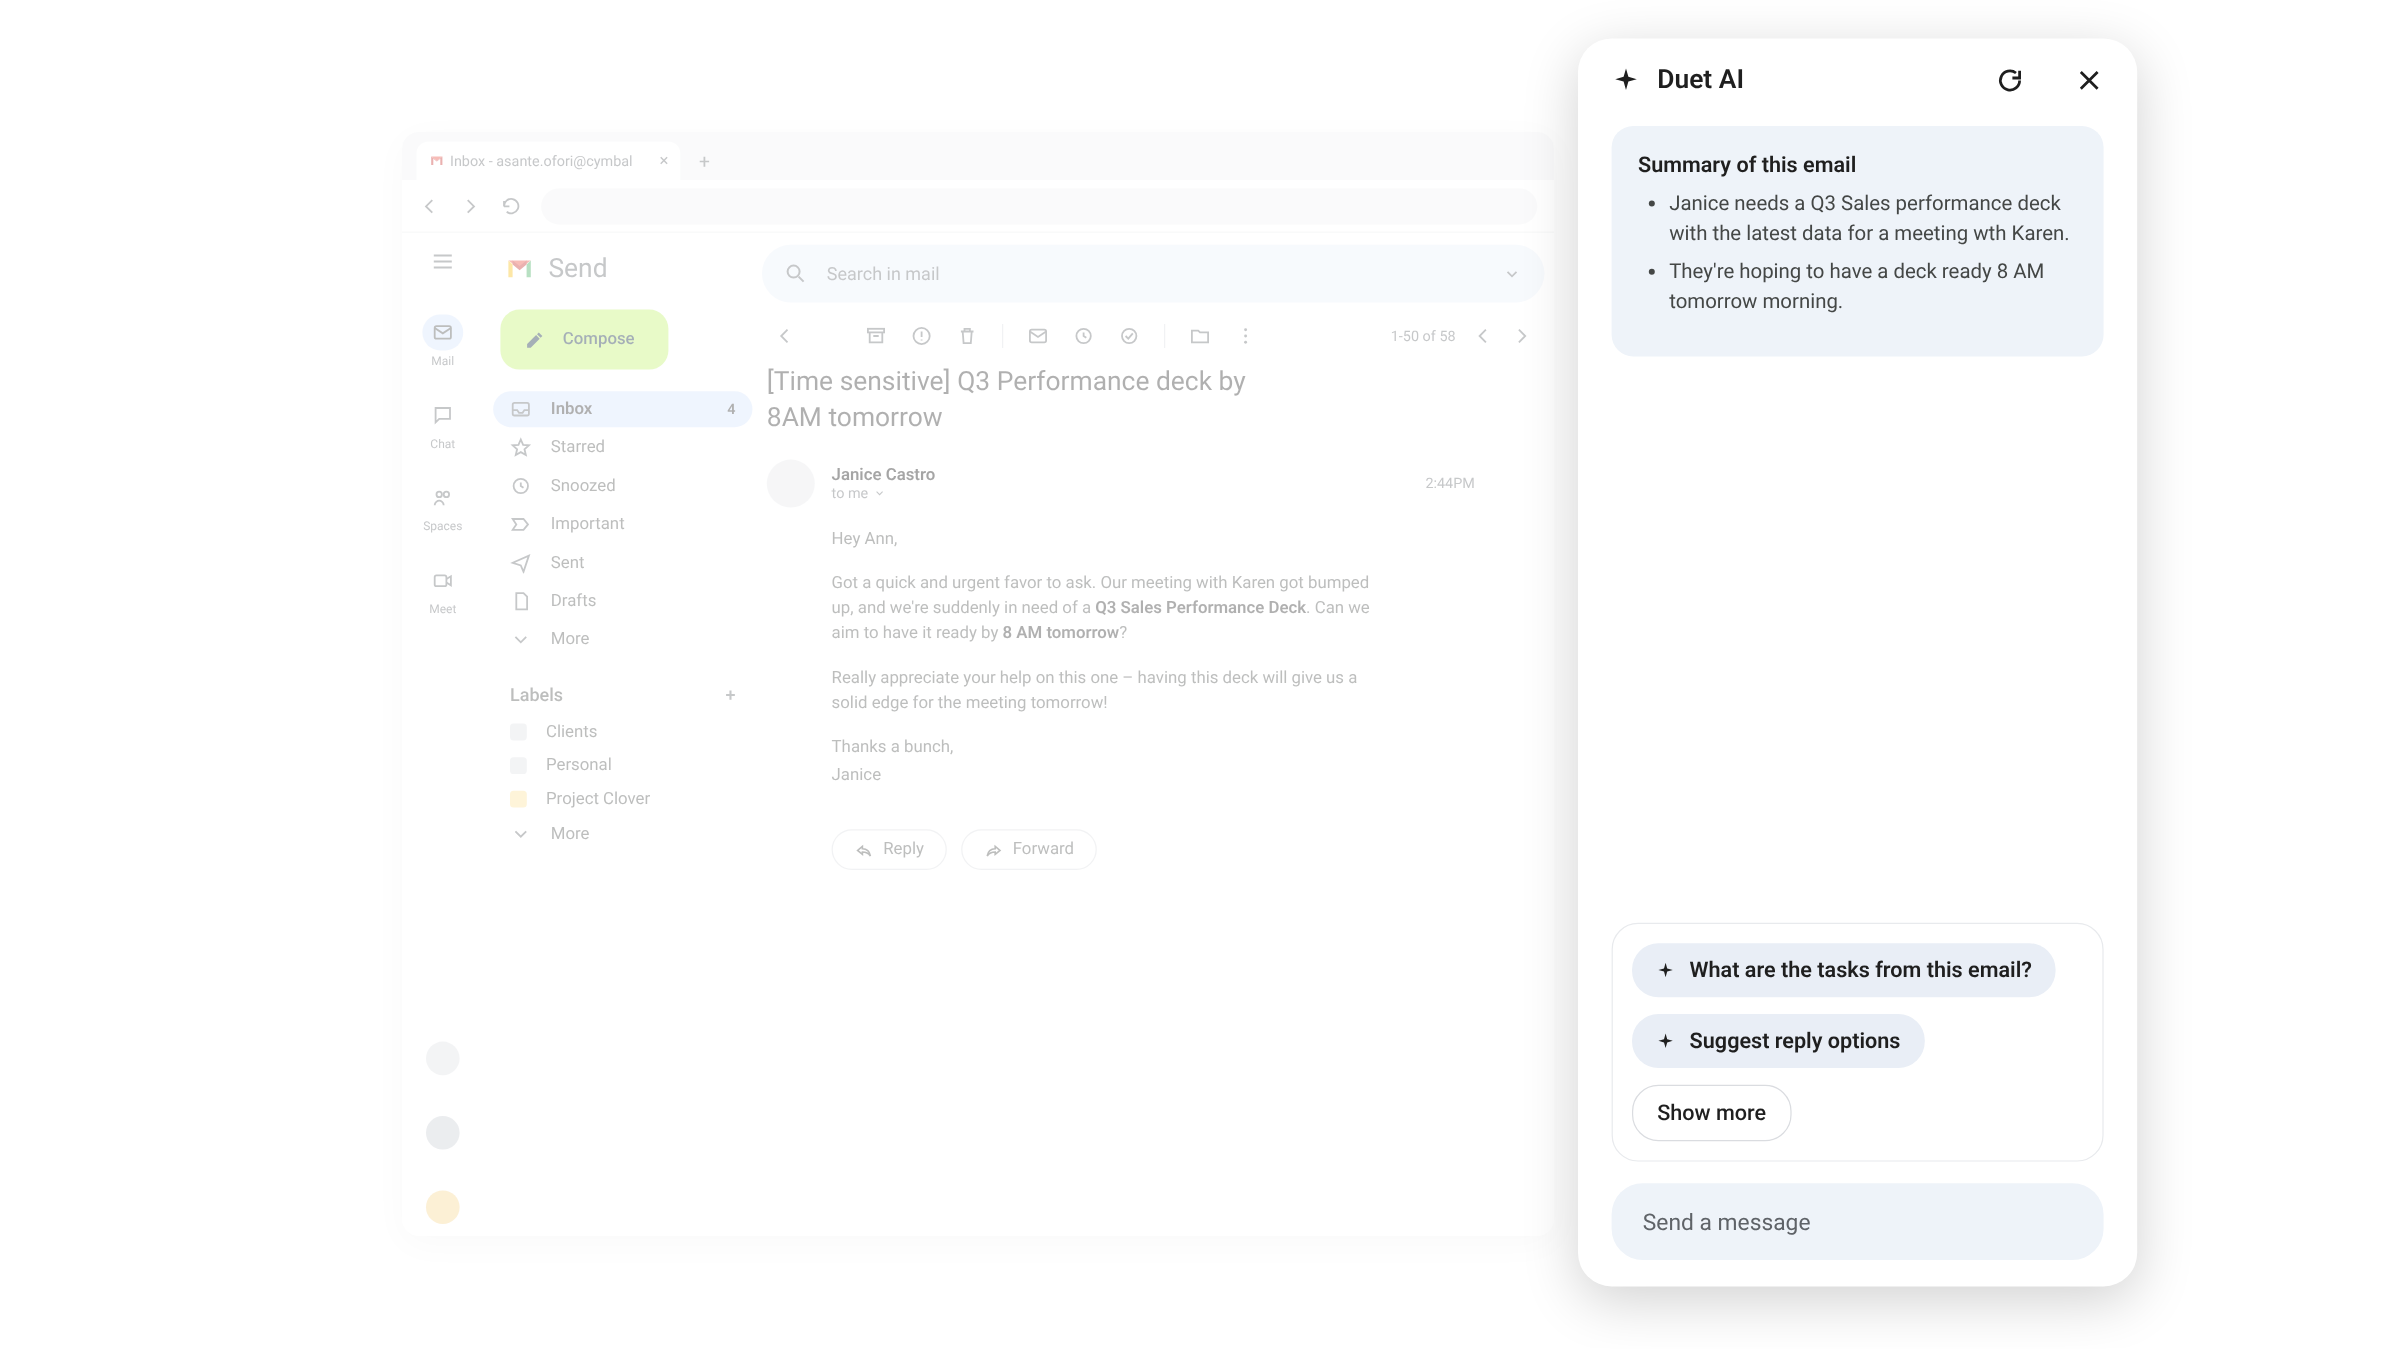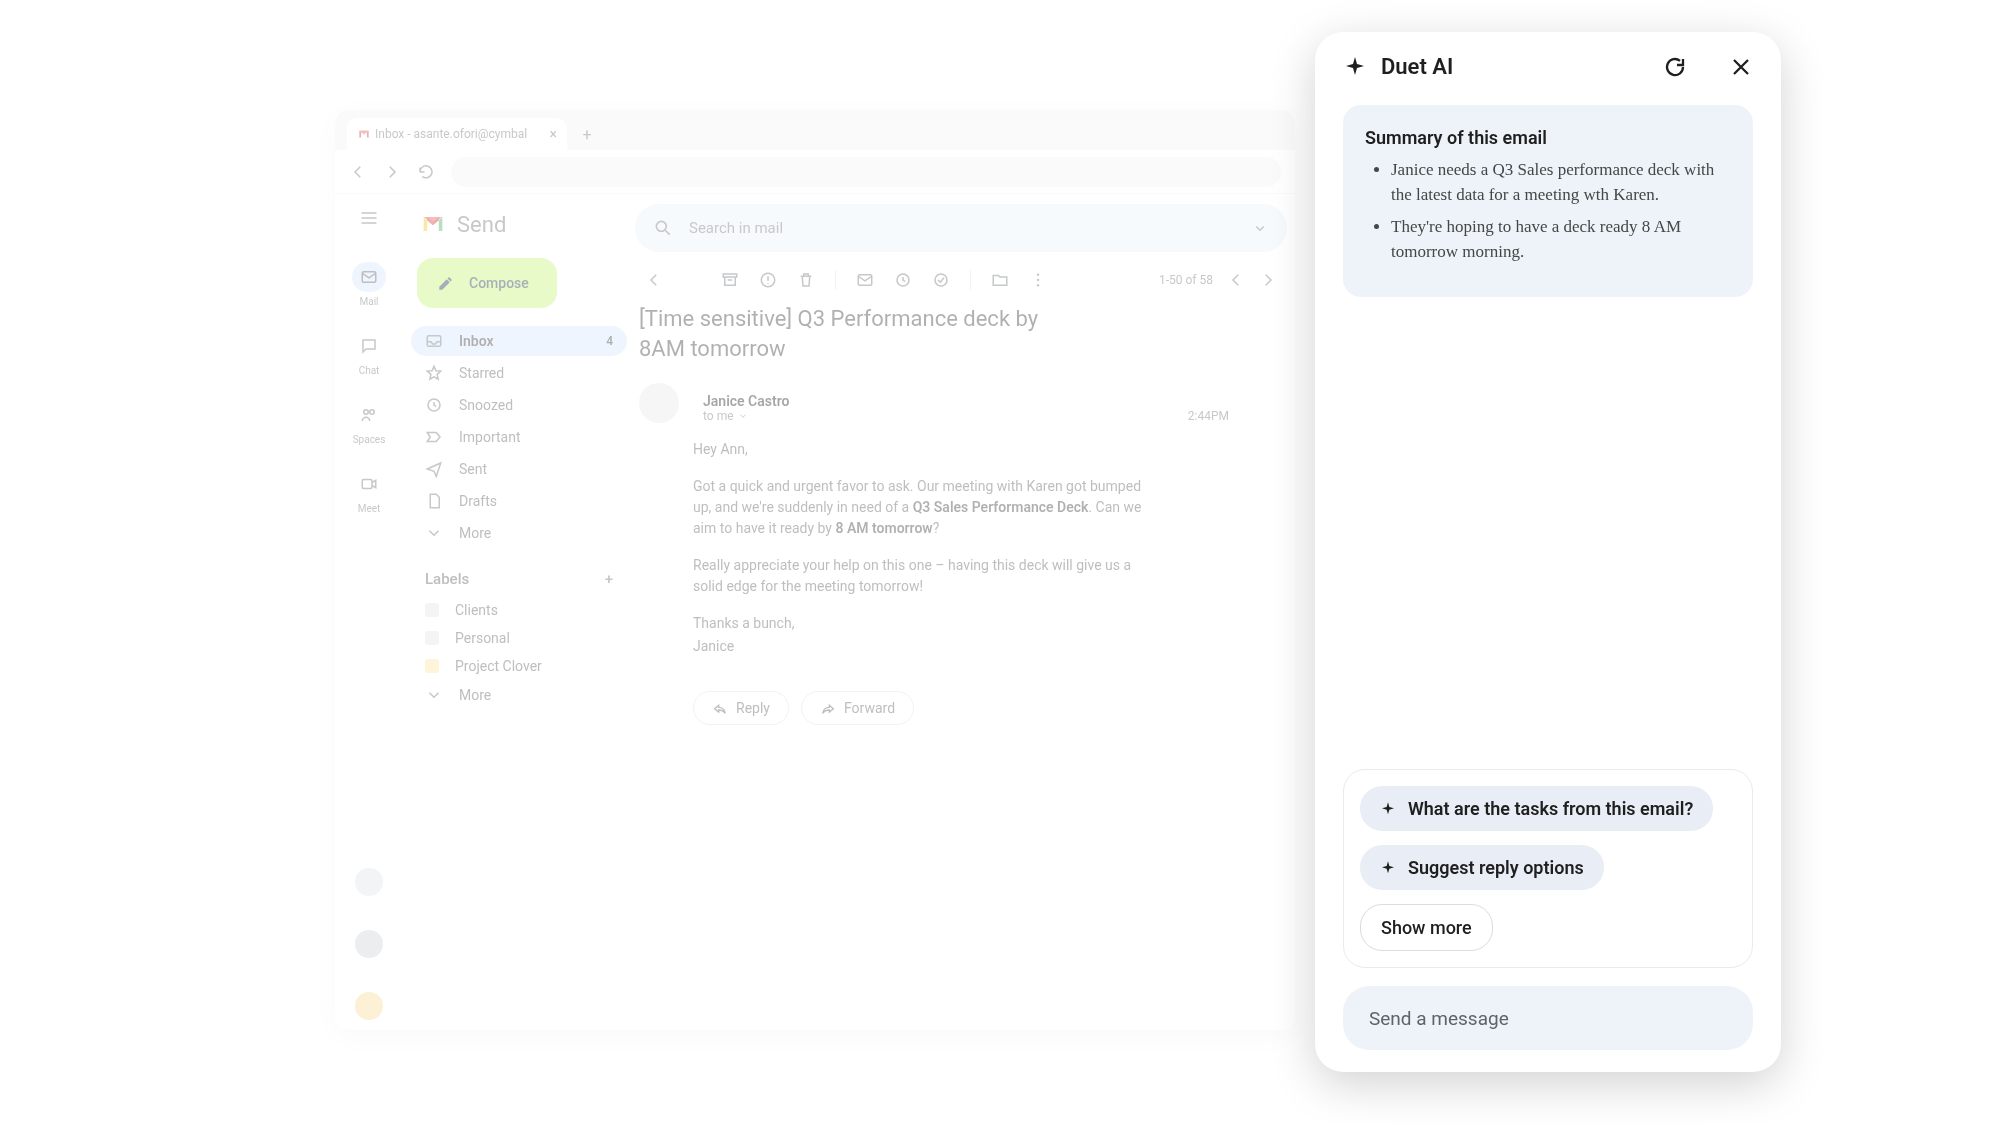--- a/index.html
+++ b/index.html
@@ -134,21 +134,21 @@
 .toolbar .vdiv{ width:1px; height:20px; background:#dadce0; }
 .toolbar .pager{ margin-left:auto; font-size:12px; color:#5f6368; display:flex; align-items:center; gap:14px;}
 
 .subject-row{
   display:flex; align-items:flex-start;
   padding: 0 10px 12px 4px; gap:18px;
 }
 .subject-text{ font-size:22px; color:#1f1f1f; line-height:1.35; flex:1; max-width: 400px;}
 .subj-icons{ display:flex; gap:18px; color:#5f6368;}
 
-.msg-header{ display:flex; align-items:flex-end; padding: 8px 10px 10px 4px; gap:24px;}
+.msg-header{ display:flex; align-items:center; padding: 8px 10px 10px 4px; gap:14px;}
 .avatar-circ{ width:40px; height:40px; border-radius:50%; background:#e6e8eb;}
 .sender-block .sender-name{ font-weight:600; font-size:14px;}
 .sender-block .recipient{ font-size:12px; color:#5f6368; display:flex; align-items:center; gap:4px;}
 .msg-meta{ margin-left:auto; display:flex; align-items:center; gap:16px; color:#5f6368; font-size:12px;}
 
 .msg-body{ padding: 6px 10px 18px 58px; font-size:14px; color:#444746; max-width: 520px;}
 .msg-body p{ margin-bottom:16px; line-height:1.5;}
 .msg-body strong{ color:#1f1f1f; font-weight:600;}
 
 .reply-row{ display:flex; gap:12px; padding-left:58px;}
@@ -178,21 +178,21 @@
 .duet-header .hicon{ width:24px; height:24px; color:#1f1f1f; display:flex; cursor:pointer;}
 .duet-header .hicon + .hicon{ margin-left: 28px;}
 
 .summary-card{
   margin-top: 26px;
   background:#eef3f9; border-radius:18px;
   padding: 22px 22px 24px;
 }
 .summary-title{ font-size:18px; font-weight:600; color:#1f1f1f; margin-bottom:10px;}
 .summary-list{ list-style: disc; padding-left: 26px; font-size:17px; color:#444746;}
-.summary-list li{ margin: 8px 0; line-height:1.45;font-family:Liberation Serif, serif;}
+.summary-list li{ margin: 8px 0; line-height:1.45;}
 
 .duet-flex{ flex:1;}
 
 .suggestion-block{
   border:1px solid #e8eaed; border-radius:22px;
   padding:16px;
   display:flex; flex-direction:column; align-items:flex-start; gap:14px;
   margin-bottom:18px;
   text-align:center;
 }

